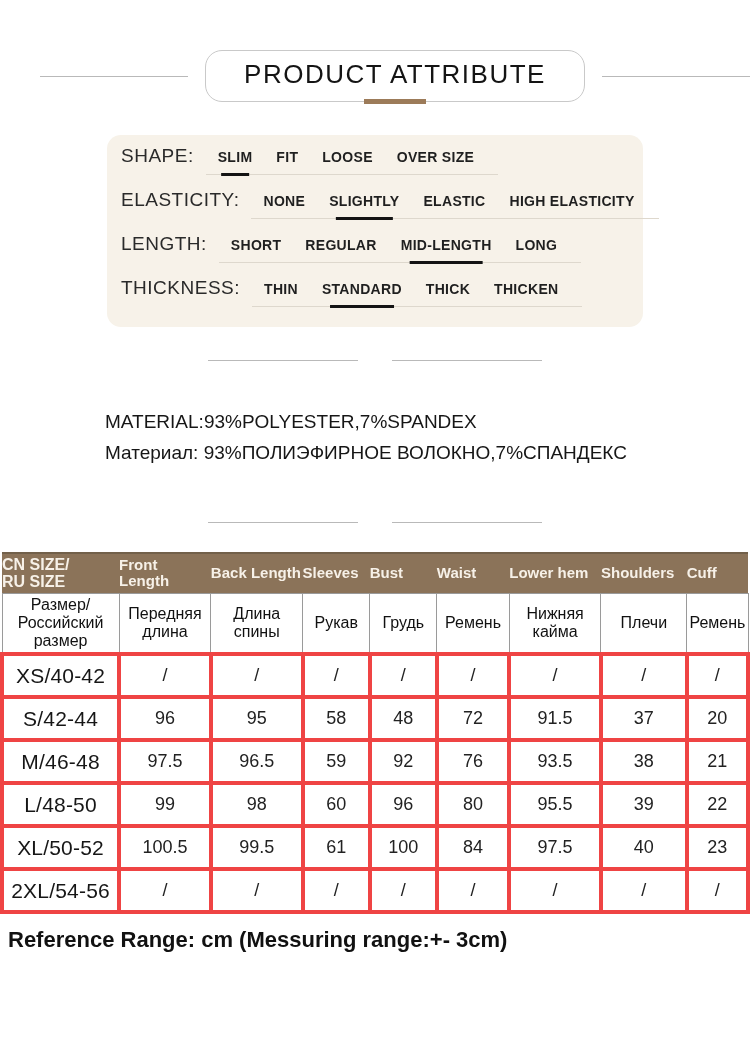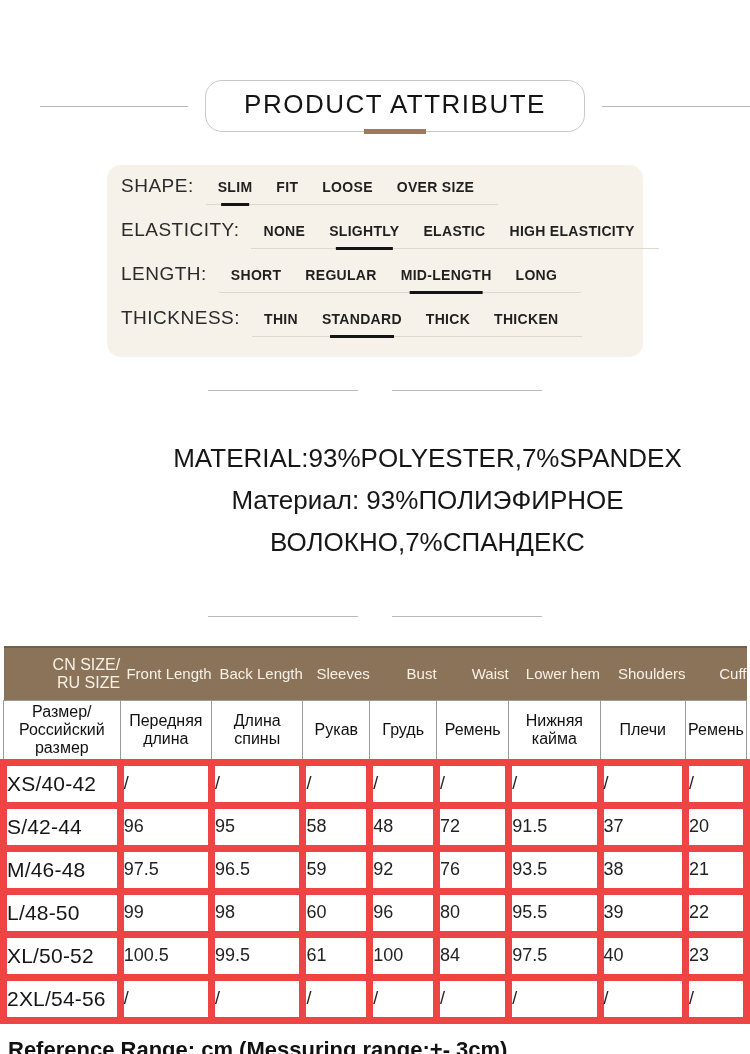--- a/index.html
+++ b/index.html
@@ -17,21 +17,21 @@
   .title-box {
     position:relative; border:1px solid #c9c9c9; border-radius:17px;
     padding:8px 38px 11px; font-size:26px; letter-spacing:1.5px;
     color:#141414; white-space:nowrap;
   }
   .title-box .bar {
     position:absolute; left:50%; transform:translateX(-50%);
     bottom:-3px; width:62px; height:5px;
     background:var(--accent,#9c7b59);
   }
-  .band.first { margin-top:80px;padding-left:40px; }
+  .band.first { margin-top:50px;padding-left:40px; }
   .band.mat { margin-top:33px; }
   .band.size { margin-top:53px; }
 
   
   .attr-panel {
     width:536px; margin:33px auto 0;
     background:var(--panel,#f7f2e9);
     border-radius:14px; padding:10px 18px 6px 14px;
   }
   .attr-row { display:flex; align-items:baseline; height:44px; }
@@ -46,43 +46,43 @@
   .attr-opt {
     position:relative; font-size:14px; font-weight:bold;
     letter-spacing:0.3px; color:#1f1f1f; white-space:nowrap;
   }
   .attr-opt.selected::after {
     content:""; position:absolute; left:50%; transform:translateX(-50%);
     bottom:-11px; width:80%; height:3px; background:#141414;
   }
 
   
-  .material-text { margin:46px 0 0 105px; font-size:26px; line-height:1.62; color:#161616;text-align:center; }
+  .material-text { margin:46px 0 0 105px; font-size:19px; line-height:1.62; color:#161616; }
 
   
   table.size-chart {
     width:750px; margin-top:29px; border-collapse:collapse; table-layout:fixed;
   }
   col.c0{width:15.7%} col.c1{width:12.3%} col.c2{width:12.3%}
   col.c3{width:9.0%}  col.c4{width:9.0%}  col.c5{width:9.7%}
   col.c6{width:12.3%} col.c7{width:11.5%} col.c8{width:8.2%}
   tr.row-en th {
     background:var(--brown,#8b7359); color:#f7f1e8;
-    font-size:15px; font-weight:normal; height:37px;
+    font-size:15px; font-weight:bold; height:37px;
     border:none; border-top:2px solid #72604a;
-    line-height:1.12; padding:8px 0; text-align:right;
+    line-height:1.12; padding:2px 0; text-align:left;
   }
   tr.row-en th:first-child { font-size:16px; }
   tr.row-ru th {
     border:1px solid #9a9a9a; font-weight:normal; color:#111;
     font-size:16px; height:50px; line-height:1.12;
     text-align:center; padding:2px 0;
   }
   tbody td {
-    border:7px solid #ef4444; 
+    border:4px solid #ef4444; text-align:center;
     height:43px; font-size:18px; color:#222;
   }
   tbody td.size-cell { font-size:21px; color:#161616; letter-spacing:0.2px; }
 
   
   .foot-en { margin:13px 0 0 8px; font-size:22px; font-weight:bold; color:#111; }
 </style>
 </head>
 <body>
 

